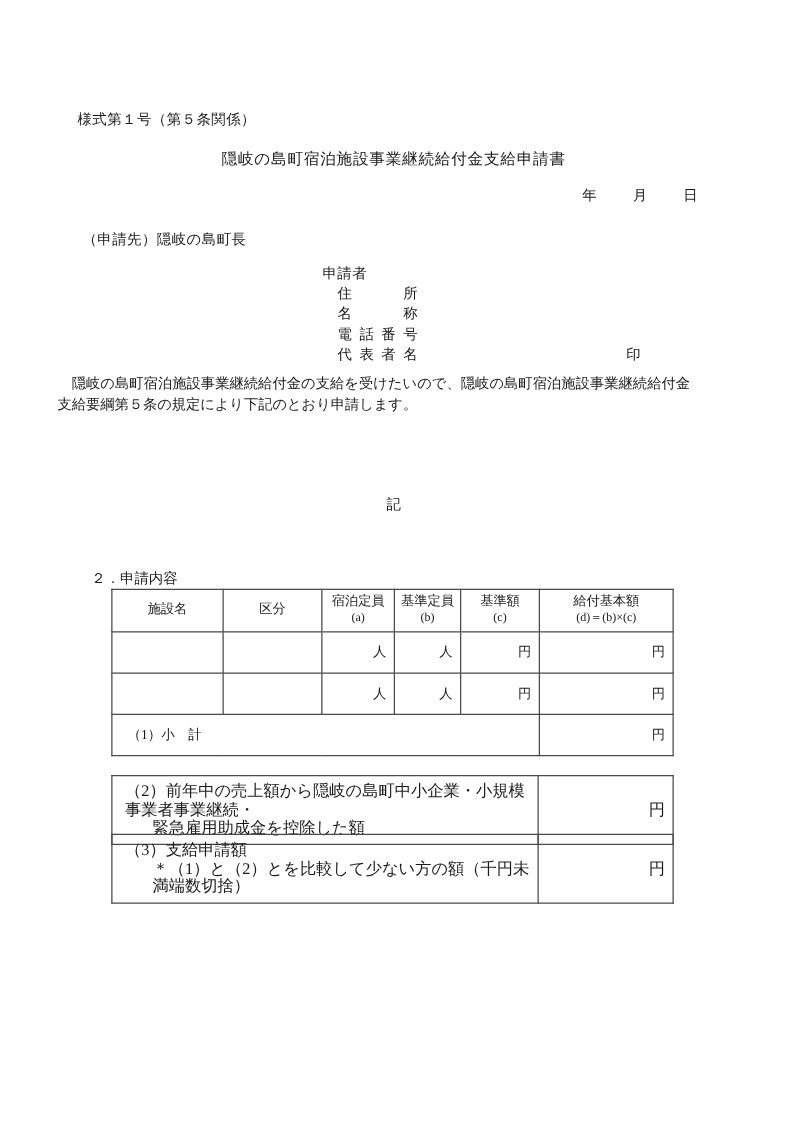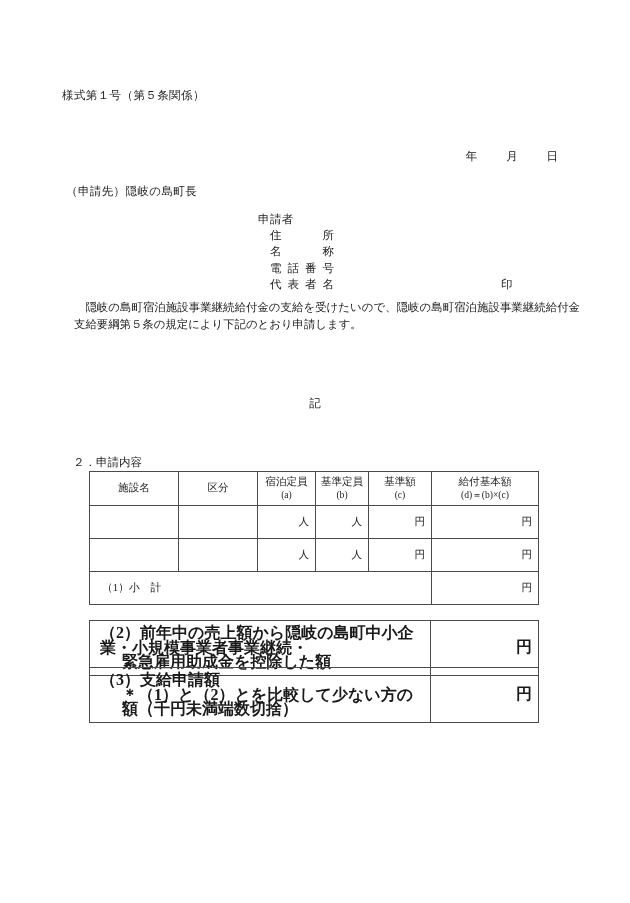--- a/index.html
+++ b/index.html
@@ -87,21 +87,21 @@
   }
   .seal {
     position: absolute;
     left: 243px;
     top: 0;
   }
 
   
   .body-text {
     position: absolute;
-    left: 74px;
+    left: 46px;
     top: 299px;
     width: 506px;
     font-size: 11.4px;
     line-height: 17.2px;
     text-align: justify;
   }
   .body-text p { margin: 0; text-indent: 1em; }
 
   
   .ki {
@@ -184,23 +184,22 @@
     white-space: nowrap;
     letter-spacing: .1px;
   }
 
   
   .box {
     position: absolute;
     left: 89px;
     width: 449px;
     border-collapse: collapse;
-    font-size: 16px;
+    font-size: 13px;
     table-layout: fixed;
-    font-weight: bold;
   }
   .box td {
     border: 1px solid #4a4a4a;
     padding: 0;
     vertical-align: middle;
   }
   .box td.desc {
     padding: 5px 6px 5px 10px;
     line-height: 14.6px;
     height: 32px;
@@ -213,20 +212,21 @@
   .box-2 { top: 620px; }
   .box-3 { top: 667px; }
 </style>
 </head>
 <body>
 
 <div class="page">
 
   <div class="form-no">様式第１号（第５条関係）</div>
 
+  <div class="doc-title">隠岐の島町宿泊施設事業継続給付金支給申請書</div>
 
   <div class="date-line">
     <span>年</span>
     <span>月</span>
     <span>日</span>
   </div>
 
   <div class="addressee">（申請先）隠岐の島町長</div>
 
   <div class="applicant">

